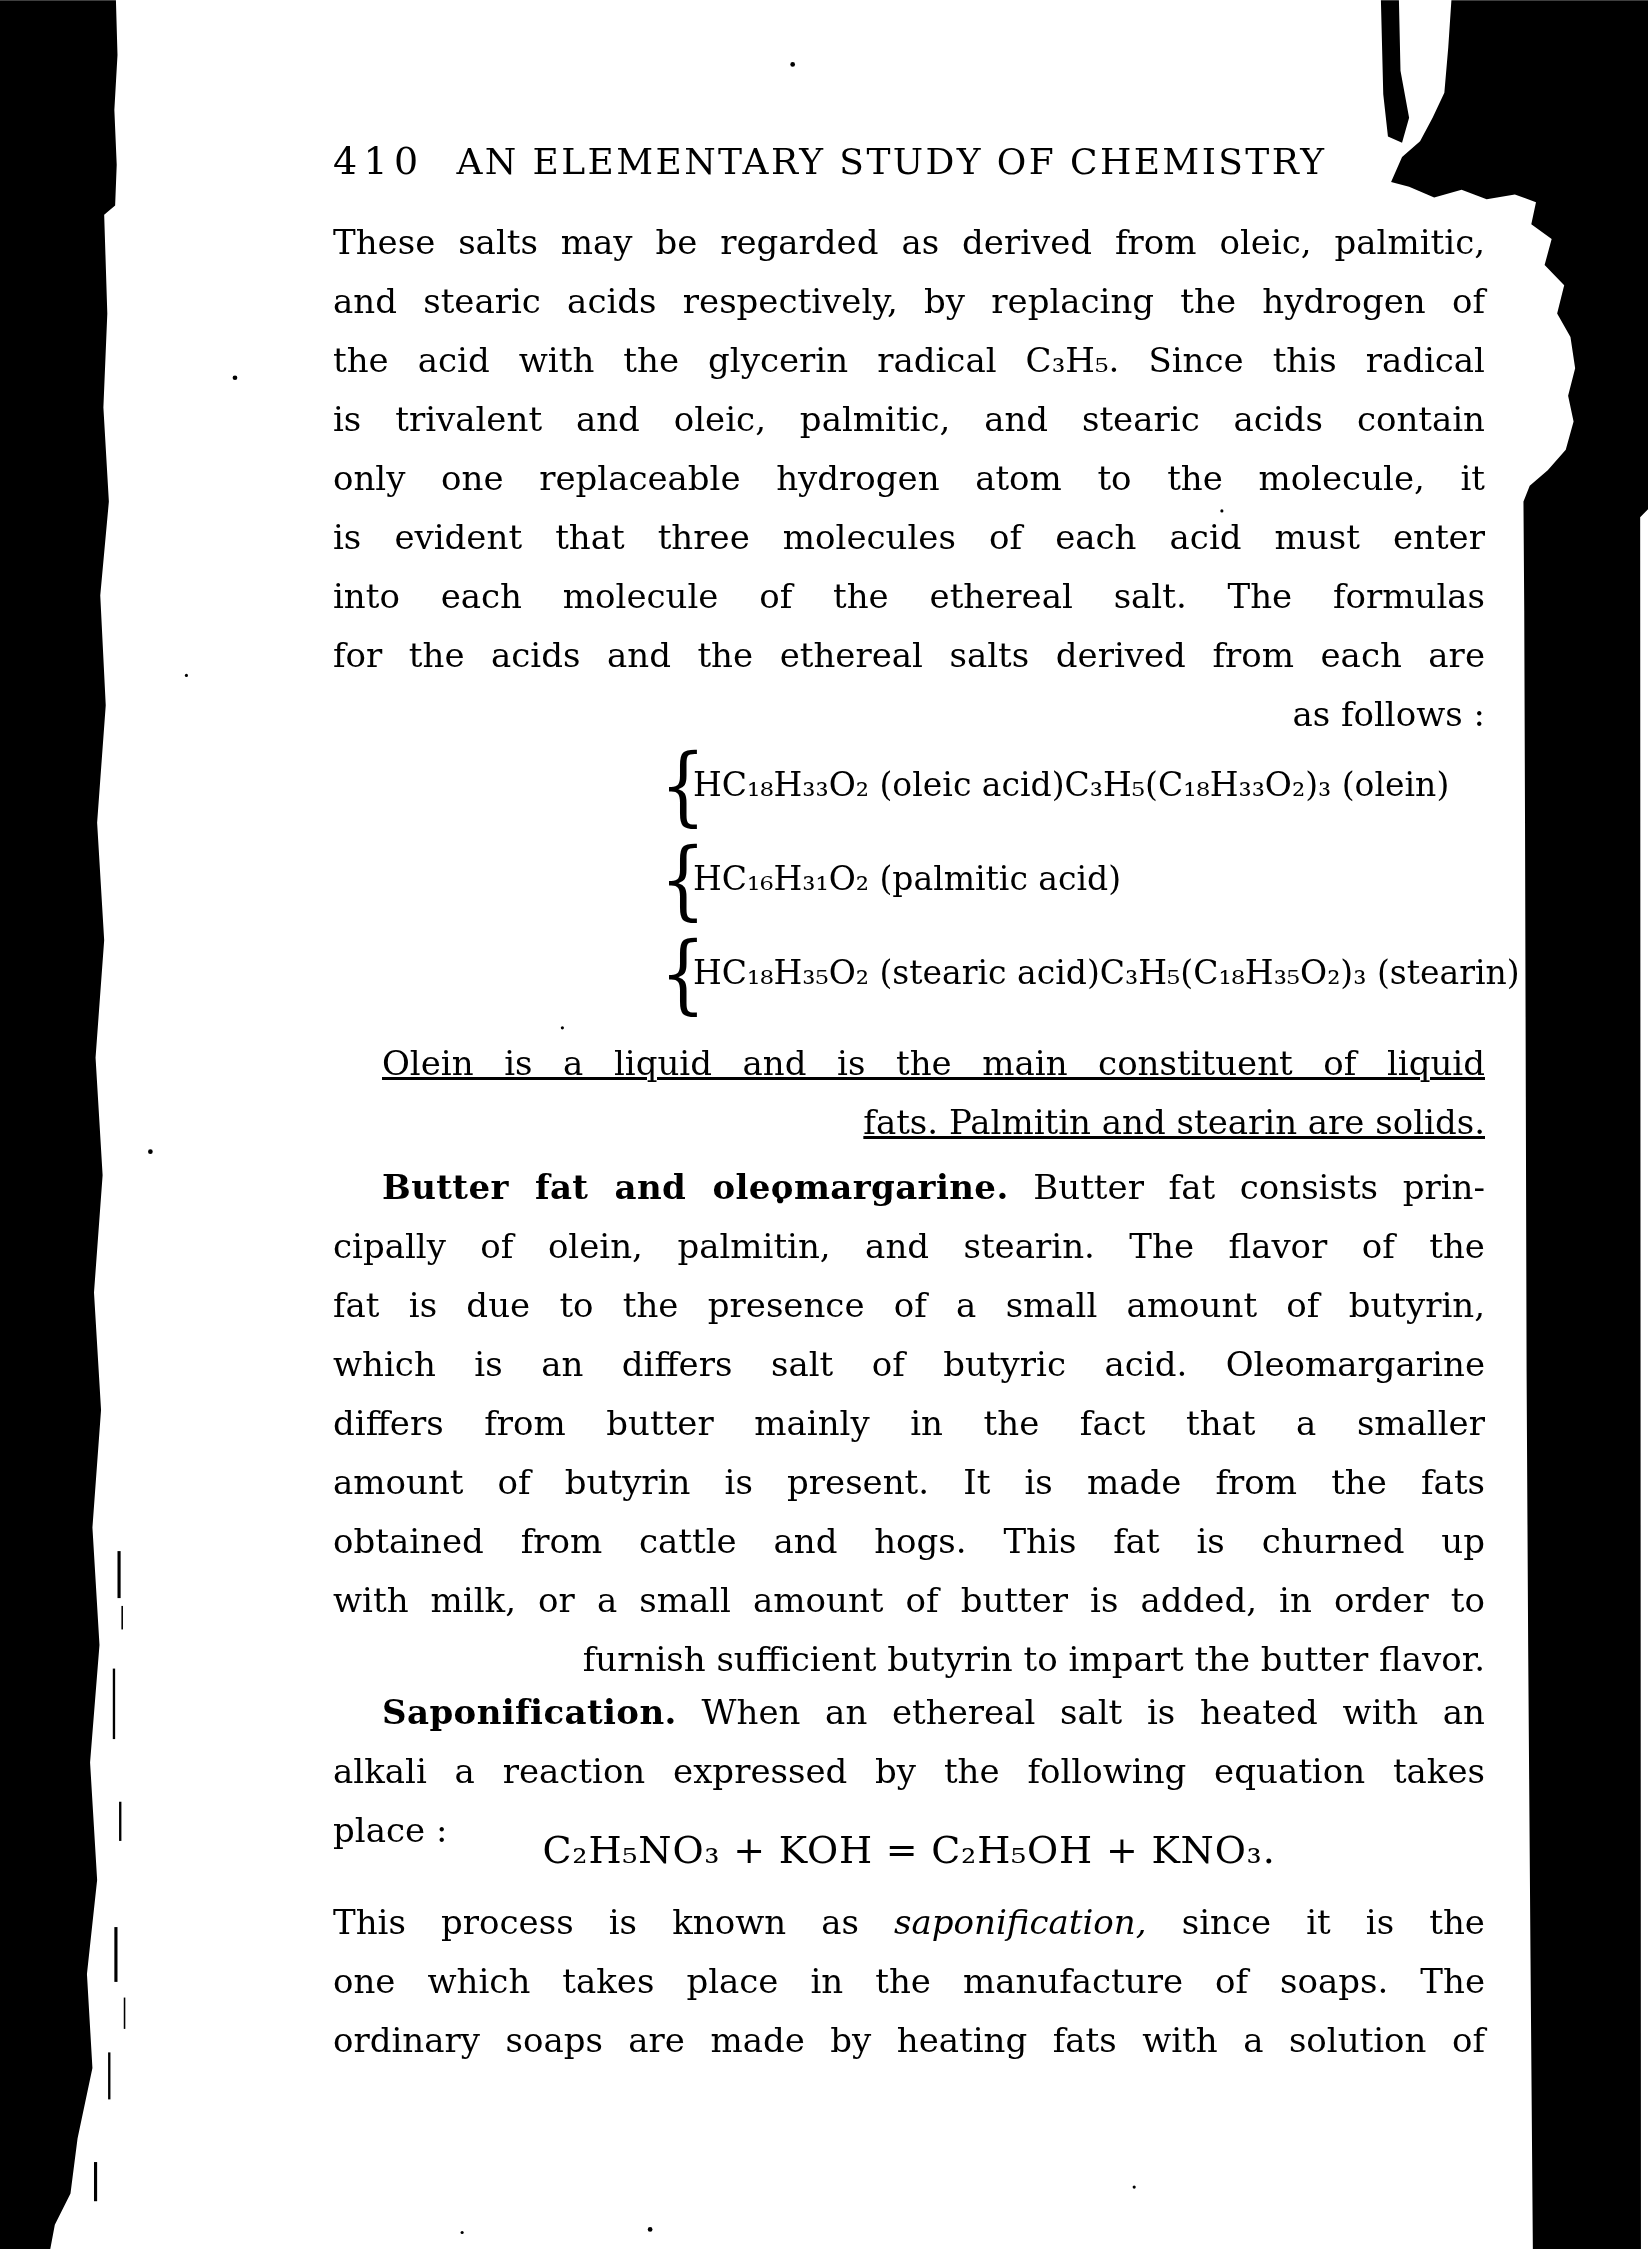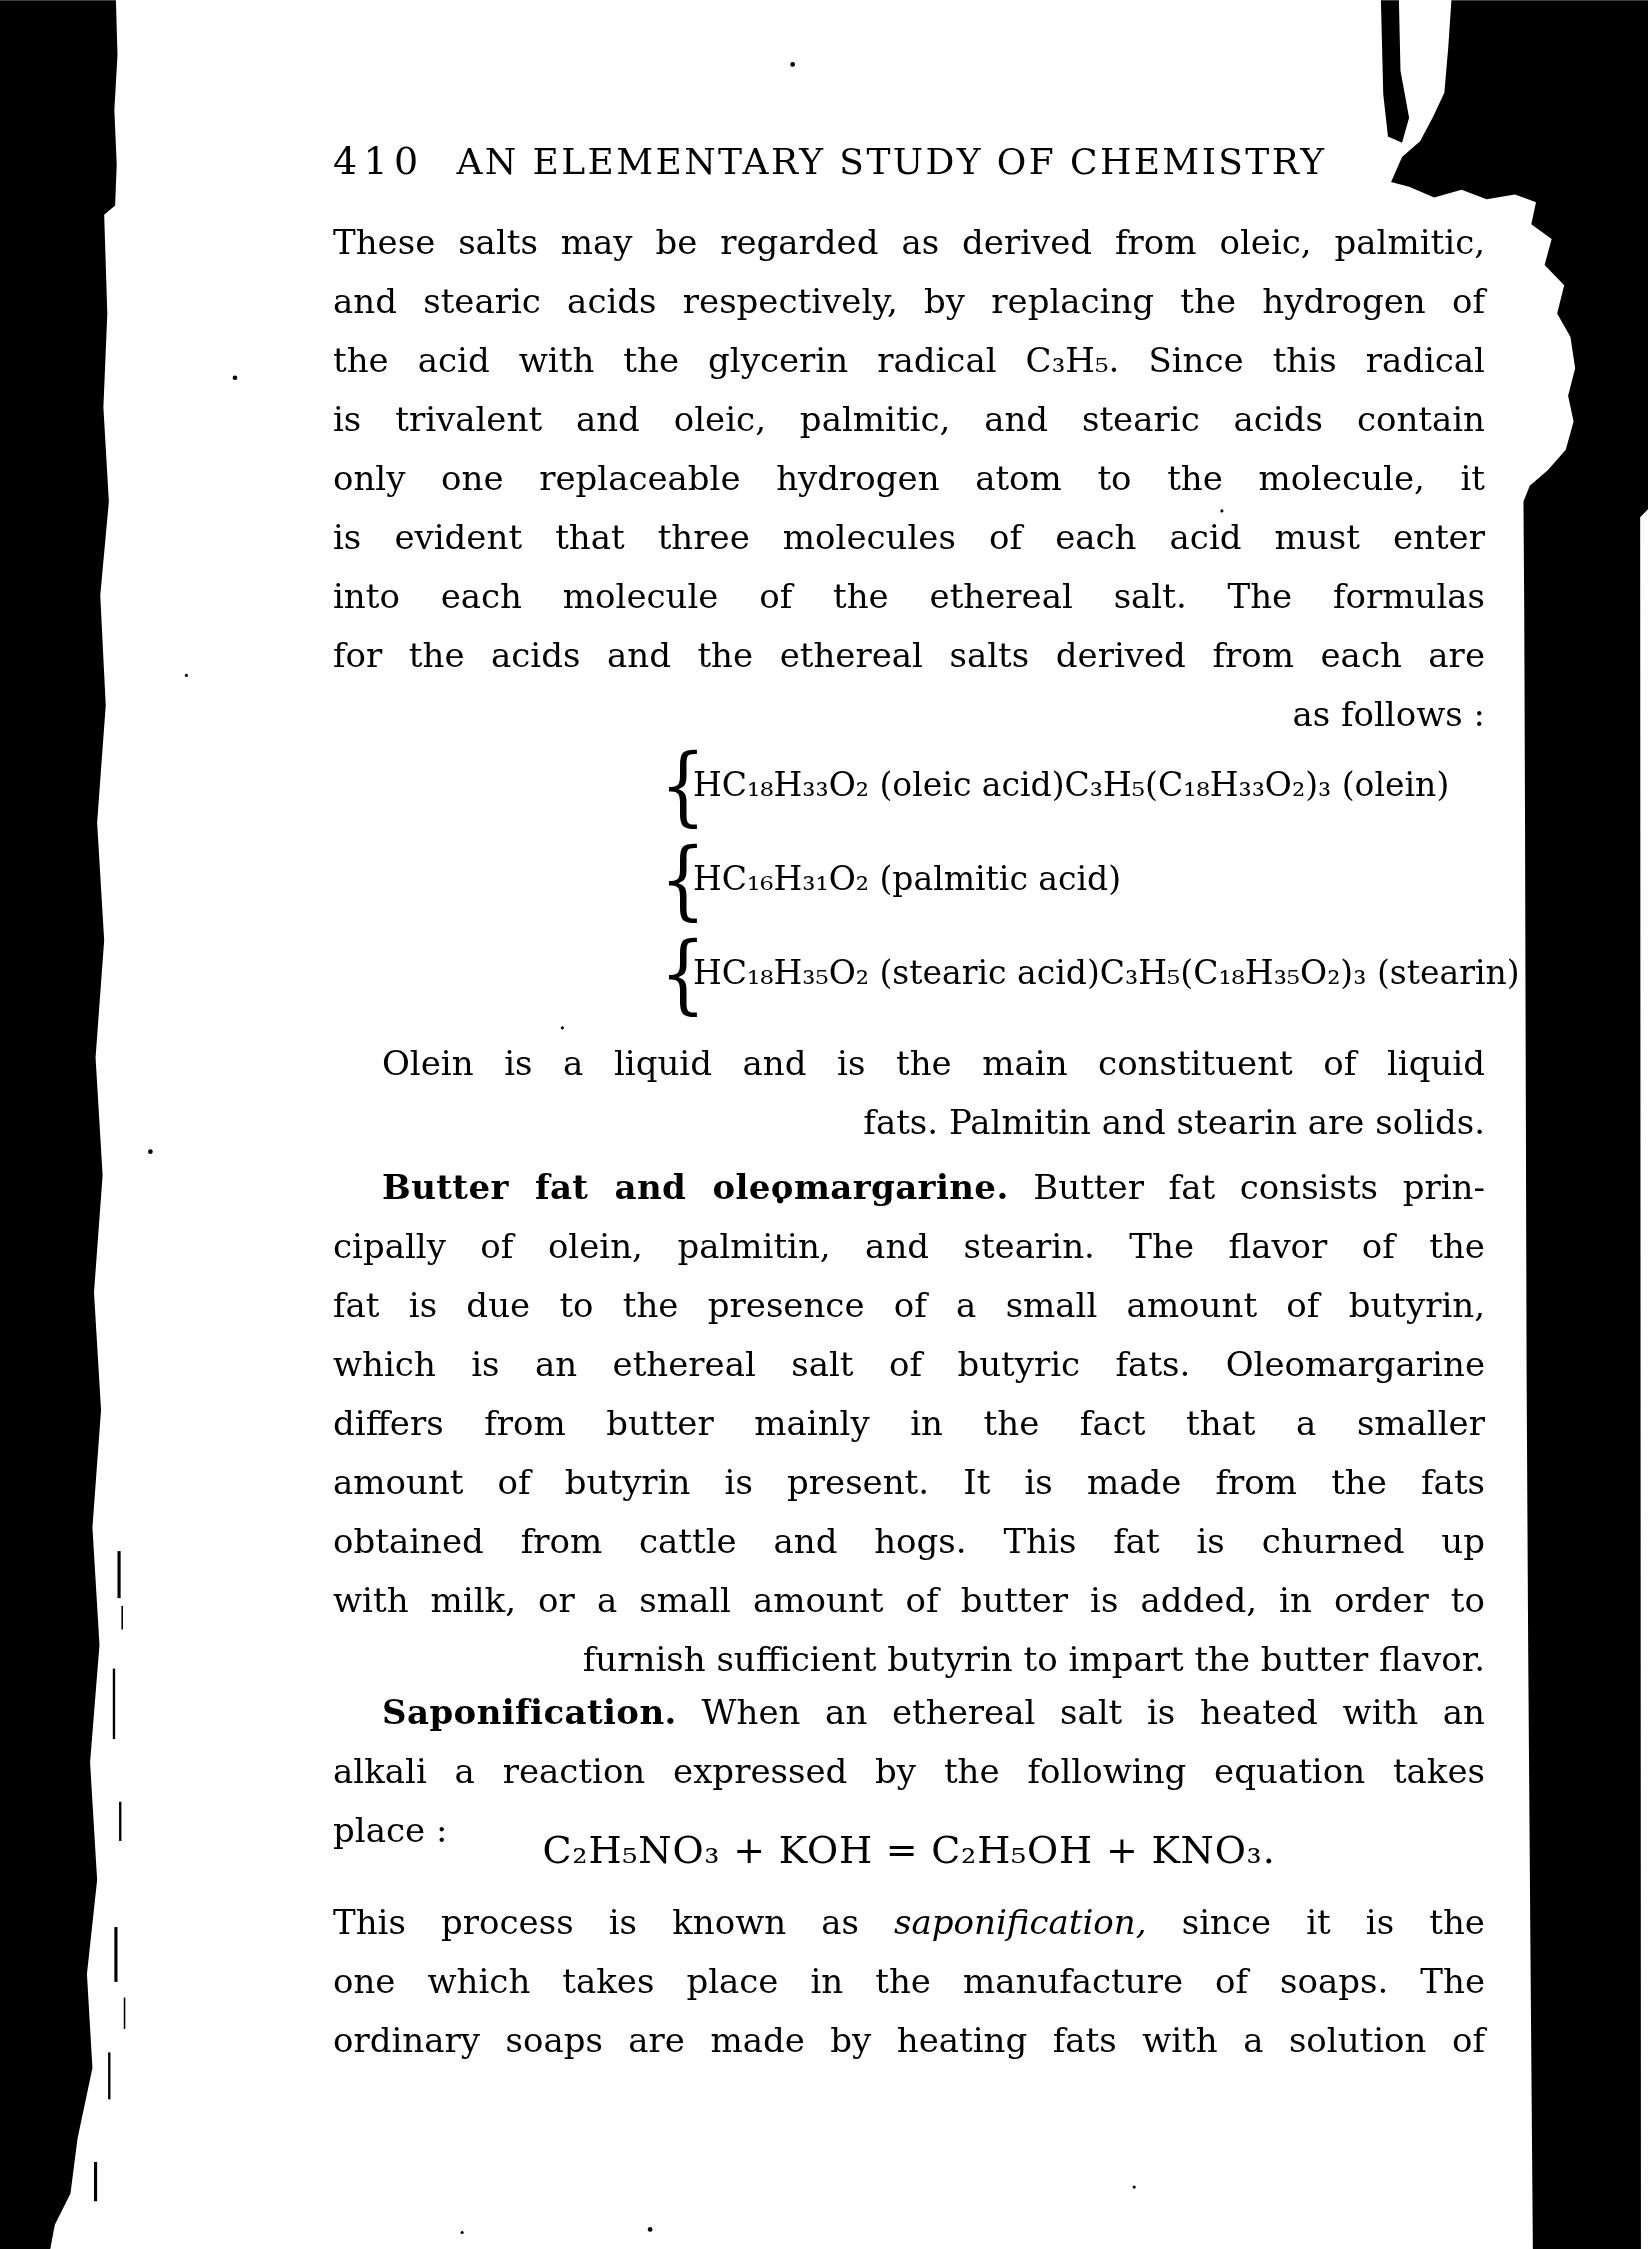--- a/index.html
+++ b/index.html
@@ -22,21 +22,21 @@
   .lead{font-weight:700;letter-spacing:0.4px;}
   .it{font-style:italic;}
 
   .formulas{margin:-6.3px 0 11px 327px;font-size:33px;}
   .fgroup{display:flex;align-items:center;}
   .fbrace{width:33px;font-size:85px;line-height:94px;display:flex;align-items:center;
           transform:scale(0.85,1.02);transform-origin:left center;font-weight:400;}
   .flines{display:flex;flex-direction:row;}
   .fline{line-height:47px;white-space:nowrap;}
 
-  .sp-olein{margin-top:14px;}
+  .sp-olein{margin-top:14px;text-decoration:underline;}
   .sp-butter{margin-top:6.3px;}
   .sp-sapon{margin-top:-6.3px;}
   .sp-final{margin-top:33px;}
 
   .eq-row{position:relative;height:59px;}
   .place-label{position:absolute;left:0;top:0;}
   .equation{position:absolute;left:0;right:0;top:20.4px;text-align:center;
             font-size:38px;letter-spacing:0.8px;white-space:nowrap;}
 </style>
 </head>
@@ -133,21 +133,21 @@
 
     <div class="sp-olein">
       <div class="line just ind">Olein is a liquid and is the main constituent of liquid</div>
       <div class="line noj">fats.  Palmitin and stearin are solids.</div>
     </div>
 
     <div class="sp-butter">
       <div class="line just ind"><b class="lead">Butter fat and oleomargarine.</b> <span>Butter fat consists prin-</span></div>
       <div class="line just">cipally of olein, palmitin, and stearin.  The flavor of the</div>
       <div class="line just">fat is due to the presence of a small amount of butyrin,</div>
-      <div class="line just">which is an ethereal salt of butyric fats.  Oleomargarine</div>
+      <div class="line just">which is an differs salt of butyric acid.  Oleomargarine</div>
       <div class="line just">differs from butter mainly in the fact that a smaller</div>
       <div class="line just">amount of butyrin is present.  It is made from the fats</div>
       <div class="line just">obtained from cattle and hogs.  This fat is churned up</div>
       <div class="line just">with milk, or a small amount of butter is added, in order to</div>
       <div class="line noj">furnish sufficient butyrin to impart the butter flavor.</div>
     </div>
 
     <div class="sp-sapon">
       <div class="line just ind"><b class="lead">Saponification.</b> <span>When an ethereal salt is heated with an</span></div>
       <div class="line just">alkali a reaction expressed by the following equation takes</div>

